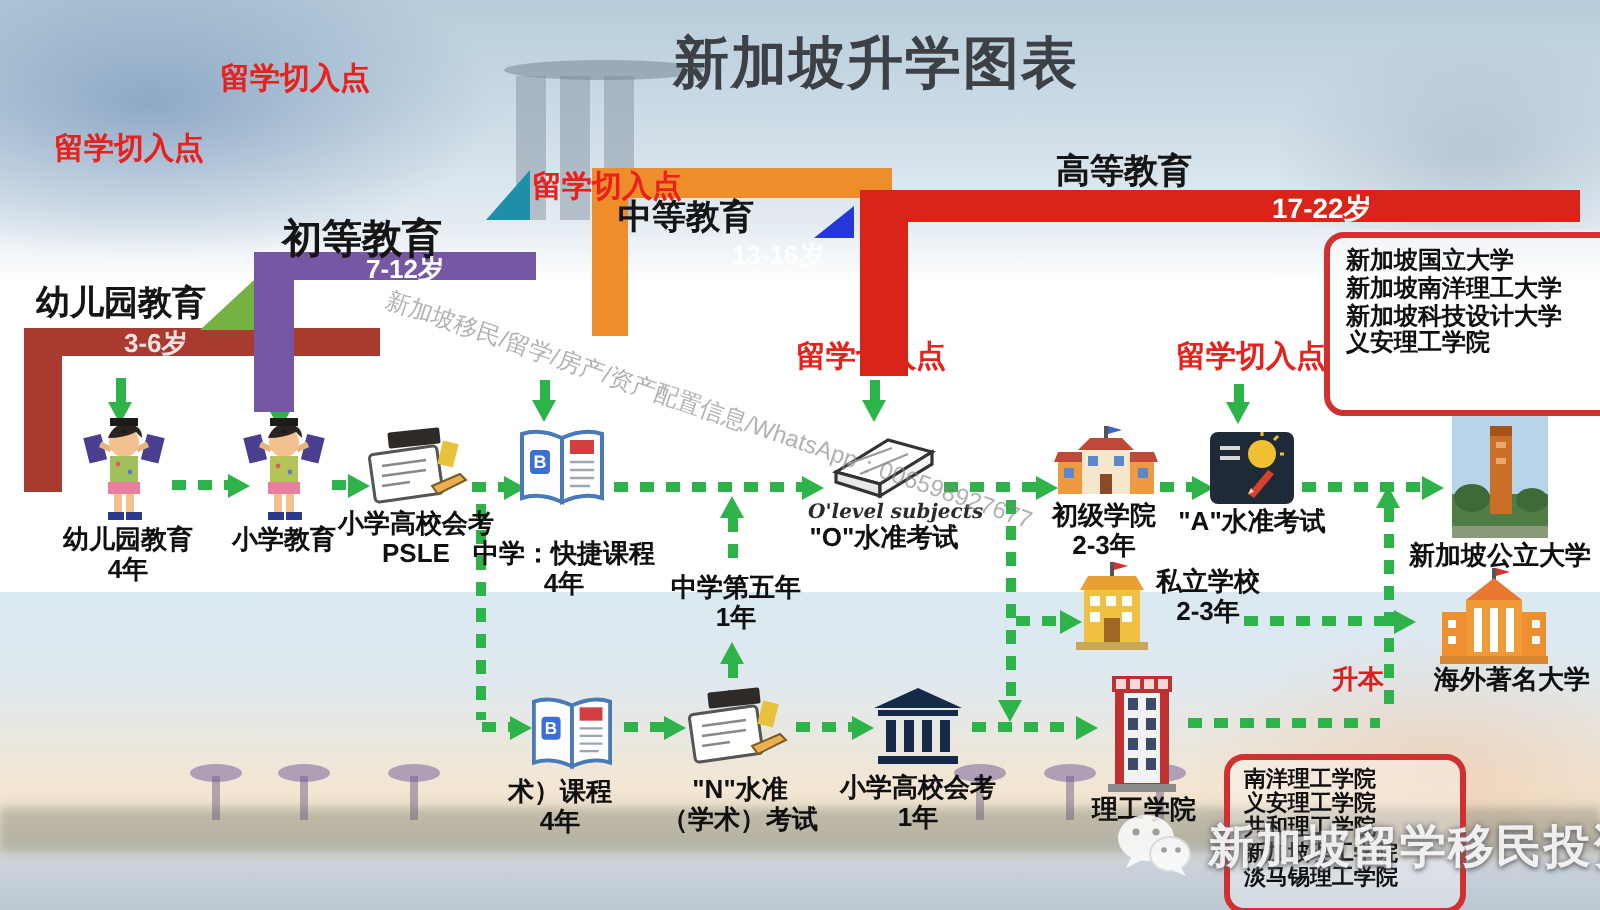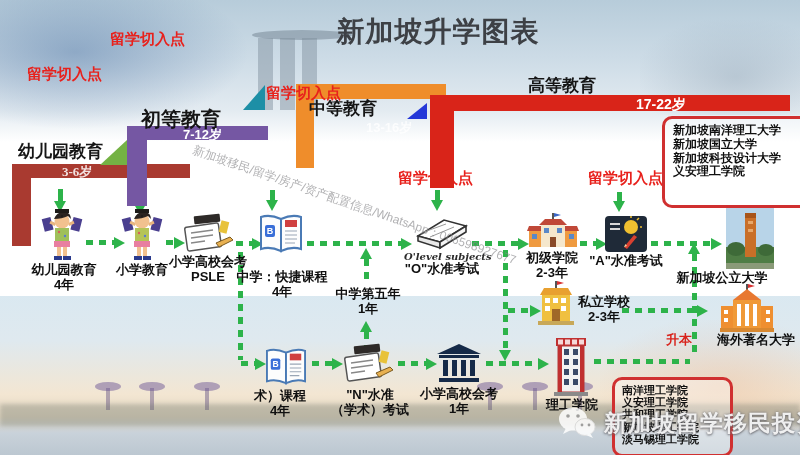--- a/index.html
+++ b/index.html
@@ -67,21 +67,21 @@
   <div class="bg stree-cap" style="left:567px;"></div>
   <div class="bg" id="bg-treeline"></div>
 
   <div id="title">新加坡升学图表</div>
 
   <div id="wm-diag">新加坡移民/留学/房产/资产配置信息/WhatsApp：006598927677</div>
 
   <div class="bar" style="left:12px;top:164px;width:178px;height:14px;background:#a93a30;"></div>
   <div class="bar" style="left:12px;top:164px;width:19px;height:82px;background:#a93a30;"></div>
   <div class="blk-label" style="left:18px;top:140px;font-size:17px;z-index:3;">幼儿园教育</div>
-  <div class="age" style="left:62px;top:163px;opacity:.85;font-family:Liberation Serif, serif;">3-6岁</div>
+  <div class="age" style="left:62px;top:163px;opacity:.85;">3-6岁</div>
   <div class="tri" style="left:100px;top:140px;width:27px;height:25px;background:#74b244;z-index:4;"></div>
 
   <div class="bar" style="left:127px;top:126px;width:141px;height:14px;background:#7557a3;"></div>
   <div class="bar" style="left:127px;top:126px;width:20px;height:80px;background:#7557a3;z-index:3;"></div>
   <div class="blk-label" style="left:141px;top:106px;font-size:20px;z-index:3;">初等教育</div>
   <div class="age" style="left:183px;top:126px;">7-12岁</div>
 
   <div class="bar" style="left:296px;top:84px;width:150px;height:15px;background:#ef8d2b;"></div>
   <div class="bar" style="left:296px;top:84px;width:18px;height:84px;background:#ef8d2b;"></div>
   <div class="blk-label" style="left:309px;top:97px;font-size:17px;z-index:3;">中等教育</div>
@@ -244,27 +244,27 @@
     <rect x="0" y="0" width="48" height="62" fill="#b8d4e8"></rect>
     <rect x="0" y="40" width="48" height="22" fill="#4f7d45"></rect>
     <ellipse cx="10" cy="42" rx="9" ry="7" fill="#3e6a38"></ellipse>
       <ellipse cx="40" cy="43" rx="8" ry="6" fill="#3e6a38"></ellipse>
     <rect x="19" y="6" width="11" height="44" fill="#c96f28"></rect>
       <rect x="19" y="6" width="11" height="5" fill="#a85418"></rect>
     <rect x="22" y="14" width="5" height="3" fill="#e8a86a"></rect>
       <rect x="22" y="22" width="5" height="3" fill="#e8a86a"></rect>
     <rect x="0" y="56" width="48" height="6" fill="#8a9a78"></rect>
   </svg>
-  <div class="node-label" style="left:672px;top:271px;width:100px;">
+  <div class="node-label" style="left:700px;top:271px;width:100px;">
     <div>新加坡公立大学</div>
   </div>
 
   <div class="redbox" style="left:662px;top:116px;width:127px;height:76px;padding:5px 8px;font-size:12px;line-height:13.8px;">
+    <div>新加坡国立大学</div>
     <div>新加坡南洋理工大学</div>
-    <div>新加坡国立大学</div>
     <div>新加坡科技设计大学</div>
     <div>义安理工学院</div>
   </div>
 
   <div class="node-label" style="left:328px;top:287px;width:80px;">
     <div>中学第五年</div>
       <div>1年</div>
   </div>
   <div class="hu" style="left:360px;top:248px;"></div>
   <div class="dv" style="left:364px;top:259px;height:26px;"></div>
@@ -282,21 +282,21 @@
     <path d="M4 14 h32 l-4 -7 h-24 z" fill="#e8a030"></path>
     <rect x="6" y="14" width="28" height="26" fill="#f0c040"></rect>
     <rect x="9" y="17" width="5" height="5" fill="#fff"></rect>
       <rect x="17" y="17" width="5" height="5" fill="#fff"></rect>
       <rect x="25" y="17" width="5" height="5" fill="#fff"></rect>
     <rect x="9" y="25" width="5" height="5" fill="#fff"></rect>
       <rect x="25" y="25" width="5" height="5" fill="#fff"></rect>
     <rect x="16" y="28" width="8" height="12" fill="#a06828"></rect>
     <rect x="2" y="40" width="36" height="4" fill="#c8a858"></rect>
   </svg>
-  <div class="node-label" style="left:572px;top:295px;width:64px;text-align:center;">
+  <div class="node-label" style="left:572px;top:284px;width:64px;text-align:center;">
     <div>私立学校</div>
       <div>2-3年</div>
   </div>
 
   <div class="dh" style="left:622px;top:308px;width:76px;"></div>
     <div class="hr" style="left:697px;top:305px;"></div>
 
   <svg class="icon" style="left:720px;top:284px;" width="54" height="48" viewBox="0 0 54 48">
     <rect x="26" y="0" width="2" height="6" fill="#555"></rect>
       <path d="M28 0 l7 2 -7 2z" fill="#d83030"></path>

